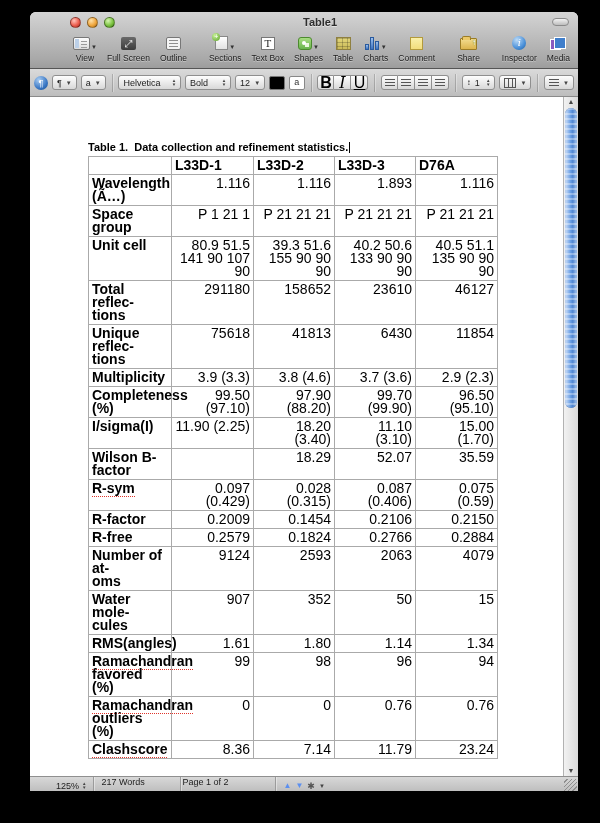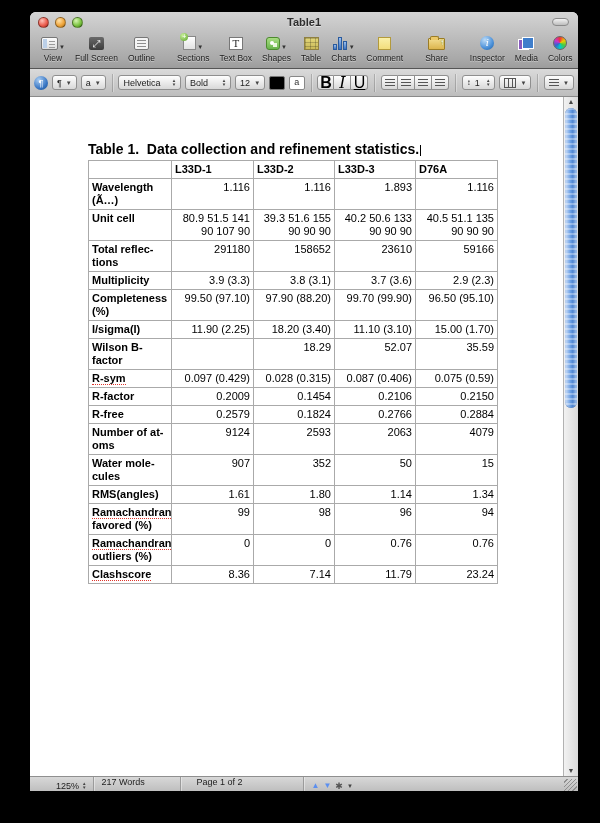--- a/index.html
+++ b/index.html
@@ -2,21 +2,21 @@
 <html style="--spellcheck-red: #e0342b; --scrollbar-thumb-blue: #6ba0e5; --inspector-blue: #4a90d9; --table-icon-yellow: #c9b958; --shapes-green: #69b54d; --comment-yellow: #f2dd7c;"><head>
 <meta charset="utf-8">
 <style>
   html,body{margin:0;padding:0;background:#000;}
   .screen{position:relative;width:600px;height:823px;background:#000;overflow:hidden;
           font-family:"Liberation Sans",sans-serif;-webkit-font-smoothing:antialiased;}
   .window{position:absolute;left:30px;top:12px;width:548px;height:779px;
           border-radius:6px 6px 0 0;overflow:hidden;background:#fff;
           box-shadow:0 10px 30px rgba(0,0,0,.6);}
   
-  .chrome{background:linear-gradient(#d4d4d4,#a8a8a8 85%,#9c9c9c);border-bottom:1px solid #555;}
+  .chrome{background:linear-gradient(#d4d4d4,#a8a8a8 85%,#9c9c9c);border-bottom:1px solid #555;padding-left:32px;}
   .titlebar{position:relative;height:20px;}
   .title-text{position:absolute;left:0;right:0;top:4px;text-align:center;
               font-size:11px;font-weight:bold;color:#2e2e2e;text-shadow:0 1px 0 rgba(255,255,255,.5);}
   .lights{position:absolute;left:8px;top:5px;display:flex;gap:6px;}
   .light{width:11px;height:11px;border-radius:50%;border:1px solid rgba(0,0,0,.35);box-sizing:border-box;}
   .light.red{background:radial-gradient(circle at 35% 30%,#ffc2b8,#ec5f50 55%,#a32519);}
   .light.orange{background:radial-gradient(circle at 35% 30%,#ffe1a8,#f0a73e 55%,#a86a12);}
   .light.green{background:radial-gradient(circle at 35% 30%,#d6f5b0,#7ec544 55%,#3f7d14);}
   .lozenge{position:absolute;right:9px;top:6px;width:17px;height:8px;border-radius:4px;
            background:linear-gradient(#f2f2f2,#bdbdbd);border:1px solid #8a8a8a;box-sizing:border-box;}
@@ -91,24 +91,24 @@
   .fb-seg .sbtn{width:17px;height:15px;border:1px solid #8f8f8f;border-left-width:0;
              background:linear-gradient(#fefefe,#d8d8d8);display:flex;align-items:center;justify-content:center;box-sizing:border-box;}
   .fb-seg .sbtn:first-child{border-left-width:1px;border-radius:3px 0 0 3px;}
   .fb-seg .sbtn:last-child{border-radius:0 3px 3px 0;}
   .al-ic{width:10px;height:8px;background:repeating-linear-gradient(#555 0 1px,transparent 1px 3px);}
   .fb-sep{width:1px;height:18px;background:rgba(0,0,0,.18);box-shadow:1px 0 0 rgba(255,255,255,.3);margin:0 2px;}
   .bi{font-weight:bold;} .it{font-style:italic;font-family:"DejaVu Serif",serif;} .un{text-decoration:underline;}
   
   .docwrap{display:flex;height:679px;background:#fff;}
   .doc{flex:1;overflow:hidden;position:relative;}
-  .caption{margin:44px 0 0 58px;font-size:14px;font-weight:bold;color:#000;white-space:pre;}
+  .caption{margin:44px 0 0 58px;font-size:11px;font-weight:bold;color:#000;white-space:pre;}
   .caret{display:inline-block;width:1px;height:11px;background:#000;margin-left:1px;vertical-align:-2px;}
   table.data{border-collapse:collapse;table-layout:fixed;width:409px;margin:3px 0 16px 58px;
-             font-size:11px;line-height:13px;color:#000;}
+             font-size:14px;line-height:13px;color:#000;}
   table.data col.c0{width:83px;} table.data col.c1{width:82px;}
   table.data col.c2{width:81px;} table.data col.c3{width:81px;} table.data col.c4{width:82px;}
   table.data th,table.data td{border:1px solid #aaa;padding:2px 3px 2px 3px;vertical-align:top;box-sizing:border-box;}
   table.data th{text-align:left;font-weight:bold;height:18px;}
   td.lbl{font-weight:bold;}
   td.lbl .line{display:block;}
   td.val{text-align:right;}
   .sp{border-bottom:1px dotted var(--spellcheck-red);}
   
   .sb{width:15px;background:linear-gradient(to right,#f2f2f2,#dadada);border-left:1px solid #b2b2b2;
@@ -120,21 +120,21 @@
       box-shadow:inset 0 0 1px #2d5fa5;}
   .sb-thumb::after{content:"";position:absolute;inset:0;border-radius:6px;
       background:repeating-linear-gradient(rgba(255,255,255,.35) 0 2px,transparent 2px 5px);}
   
   .statusbar{height:17px;background:linear-gradient(#d8d8d8,#b9b9b9);border-top:1px solid #8f8f8f;
       display:flex;font-size:9px;color:#222;position:relative;}
   .st-sep{width:1px;height:100%;background:#9b9b9b;box-shadow:1px 0 0 rgba(255,255,255,.4);}
   .st-zoom{display:flex;align-items:center;gap:3px;padding:0 6px 0 26px;}
   .st-stepper{display:inline-flex;flex-direction:column;font-size:4.5px;line-height:4px;color:#444;}
   .st-words{padding:0 8px;min-width:70px;}
-  .st-page{padding:0 16px;min-width:90px;}
+  .st-page{padding:0 2px;min-width:90px;}
   .st-nav{display:flex;align-items:center;gap:4px;padding:0 8px;}
   .st-tri-up{color:#5b8ff0;font-size:8px;} .st-tri-down{color:#5b8ff0;font-size:8px;}
   .st-gear{color:#555;font-size:9px;} .st-gear-dd{font-size:6px;color:#444;}
   .grip{position:absolute;right:1px;top:2px;width:13px;height:13px;
       background:repeating-linear-gradient(135deg,transparent 0 2px,#8f8f8f 2px 3px);}
 </style>
 </head>
 <body>
 
 <div class="screen">
@@ -350,43 +350,62 @@
                   <span class="line">Wavelength</span>
                   <span class="line">(Ã…)</span>
                 </td>
                 <td class="val">1.116</td>
                 <td class="val">1.116</td>
                 <td class="val">1.893</td>
                 <td class="val">1.116</td>
               </tr>
               <tr>
                 <td class="lbl">
+                  <span class="line">Space group</span>
+                </td>
+                <td class="val">P 1 21 1</td>
+                <td class="val">P 21 21 21</td>
+                <td class="val">P 21 21 21</td>
+                <td class="val">P 21 21 21</td>
+              </tr>
+              <tr>
+                <td class="lbl">
                   <span class="line">Unit cell</span>
                 </td>
                 <td class="val">80.9 51.5 141 90 107 90</td>
                 <td class="val">39.3 51.6 155 90 90 90</td>
                 <td class="val">40.2 50.6 133 90 90 90</td>
                 <td class="val">40.5 51.1 135 90 90 90</td>
               </tr>
               <tr>
                 <td class="lbl">
                   <span class="line">Total reflec-</span>
                   <span class="line">tions</span>
                 </td>
                 <td class="val">291180</td>
                 <td class="val">158652</td>
                 <td class="val">23610</td>
-                <td class="val">59166</td>
+                <td class="val">46127</td>
+              </tr>
+              <tr>
+                <td class="lbl">
+                  <span class="line">Unique reflec-</span>
+                  <span class="line">tions</span>
+                </td>
+                <td class="val">75618</td>
+                <td class="val">41813</td>
+                <td class="val">6430</td>
+                <td class="val">11854</td>
               </tr>
               <tr>
                 <td class="lbl">
                   <span class="line">Multiplicity</span>
                 </td>
                 <td class="val">3.9 (3.3)</td>
-                <td class="val">3.8 (3.1)</td>
+                <td class="val">3.8 (4.6)</td>
                 <td class="val">3.7 (3.6)</td>
                 <td class="val">2.9 (2.3)</td>
               </tr>
               <tr>
                 <td class="lbl">
                   <span class="line">Completeness</span>
                   <span class="line">(%)</span>
                 </td>
                 <td class="val">99.50 (97.10)</td>
                 <td class="val">97.90 (88.20)</td>

